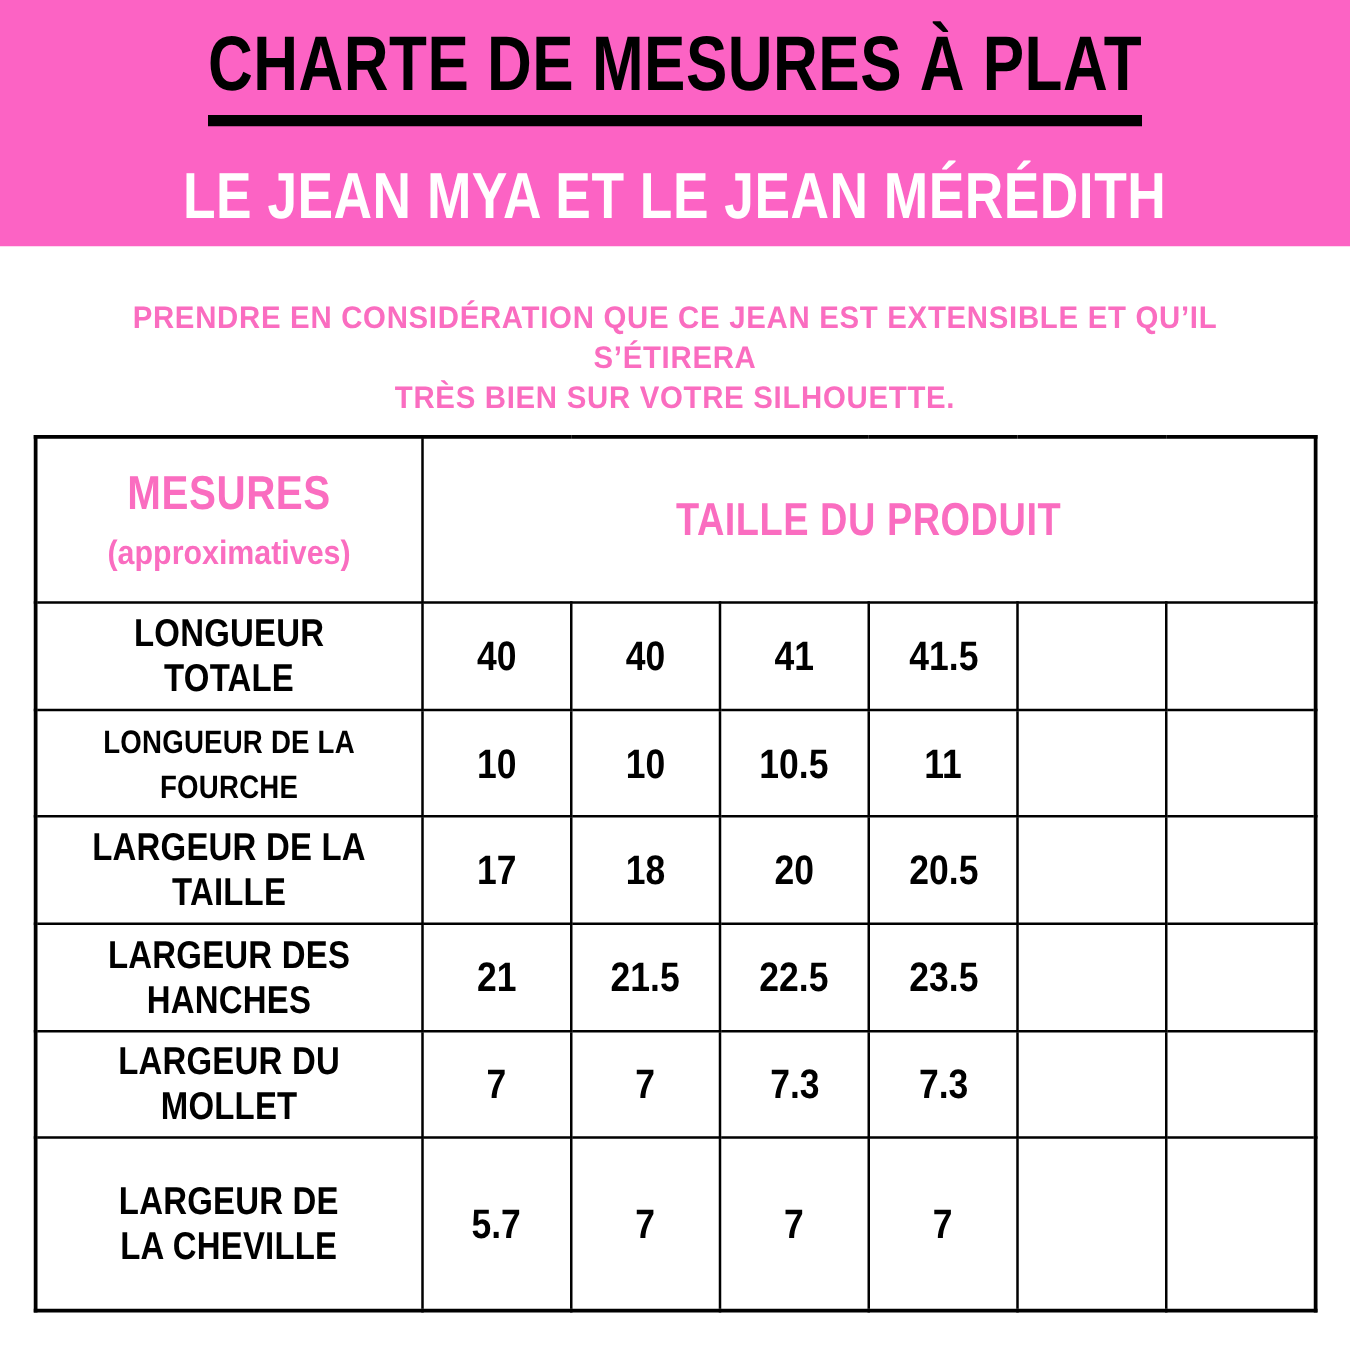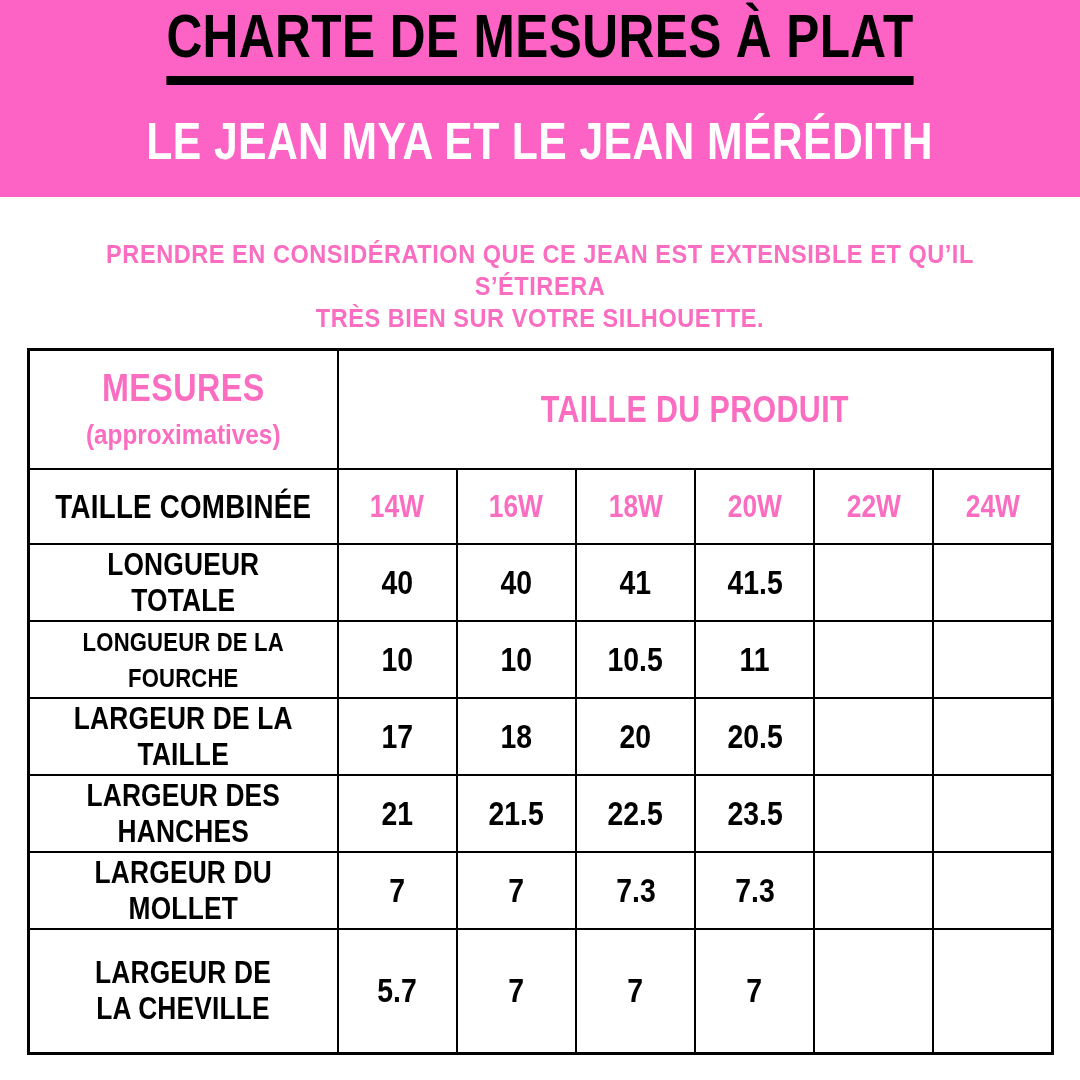--- a/index.html
+++ b/index.html
@@ -13,20 +13,21 @@
     font-family: "Liberation Sans", sans-serif;
     overflow: hidden;
   }
 
   
   .banner {
     width: 1080px;
     height: 197px;
     background: #fc63c4;
     box-sizing: border-box;
+    padding-top: 16px;
     text-align: center;
     overflow: hidden;
   }
   .banner-title {
     display: inline-block;
     color: #000000;
     font-family: "Liberation Sans Narrow", "Liberation Sans", sans-serif;
     font-weight: bold;
     font-size: 62px;
     line-height: 72px;
@@ -184,31 +185,20 @@
         <td style="height:117px">
           <span class="hdr-mesures">
             <span class="big">MESURES</span>
             <span class="small">(approximatives)</span>
           </span>
         </td>
         <td colspan="6">
           <span class="hdr-taille">TAILLE DU PRODUIT</span>
         </td>
       </tr>
-      <tr>
-        <td style="height:73px">
-          <span class="size-label">TAILLE COMBINÉE</span>
-        </td>
-        <td><span class="size-value">14W</span></td>
-        <td><span class="size-value">16W</span></td>
-        <td><span class="size-value">18W</span></td>
-        <td><span class="size-value">20W</span></td>
-        <td><span class="size-value">22W</span></td>
-        <td><span class="size-value">24W</span></td>
-      </tr>
     <tr>
           <td style="height: 75px;"><span class="row-label">LONGUEUR TOTALE</span></td>
           <td><span class="cell-value">40</span></td>
           <td><span class="cell-value">40</span></td>
           <td><span class="cell-value">41</span></td>
           <td><span class="cell-value">41.5</span></td>
           <td><span class="cell-value"></span></td>
           <td><span class="cell-value"></span></td>
         </tr>
         <tr>

